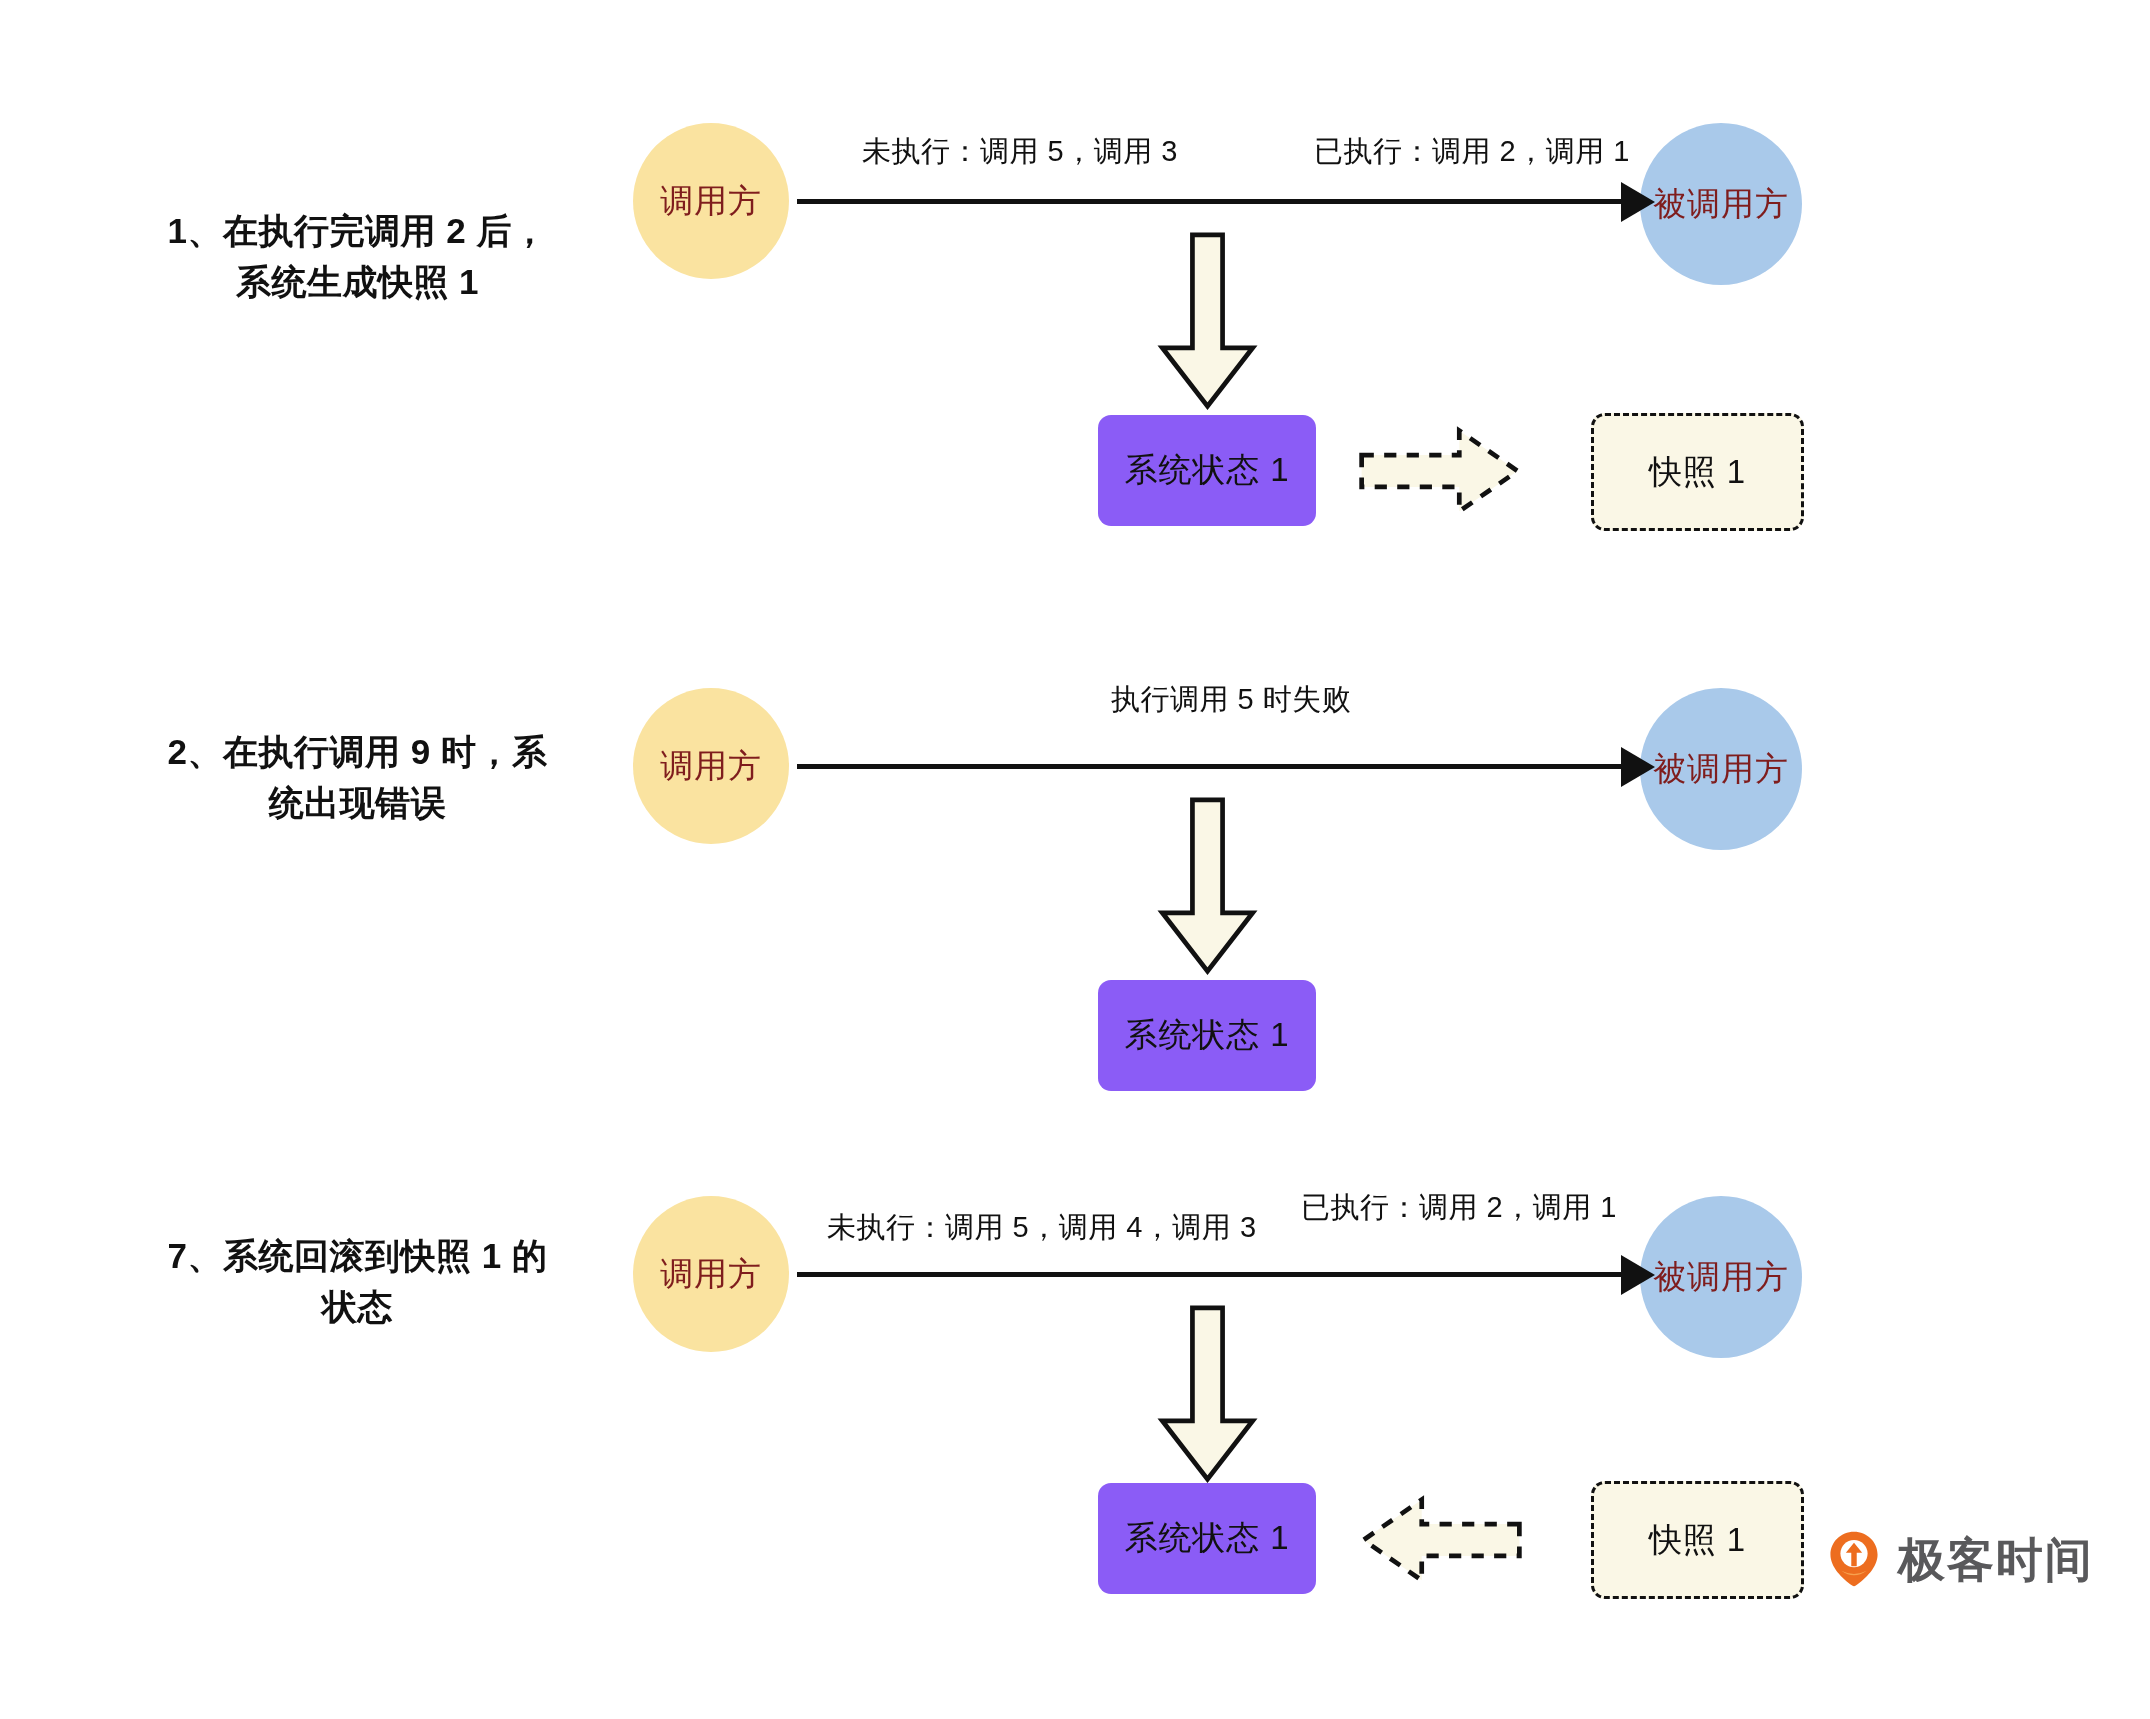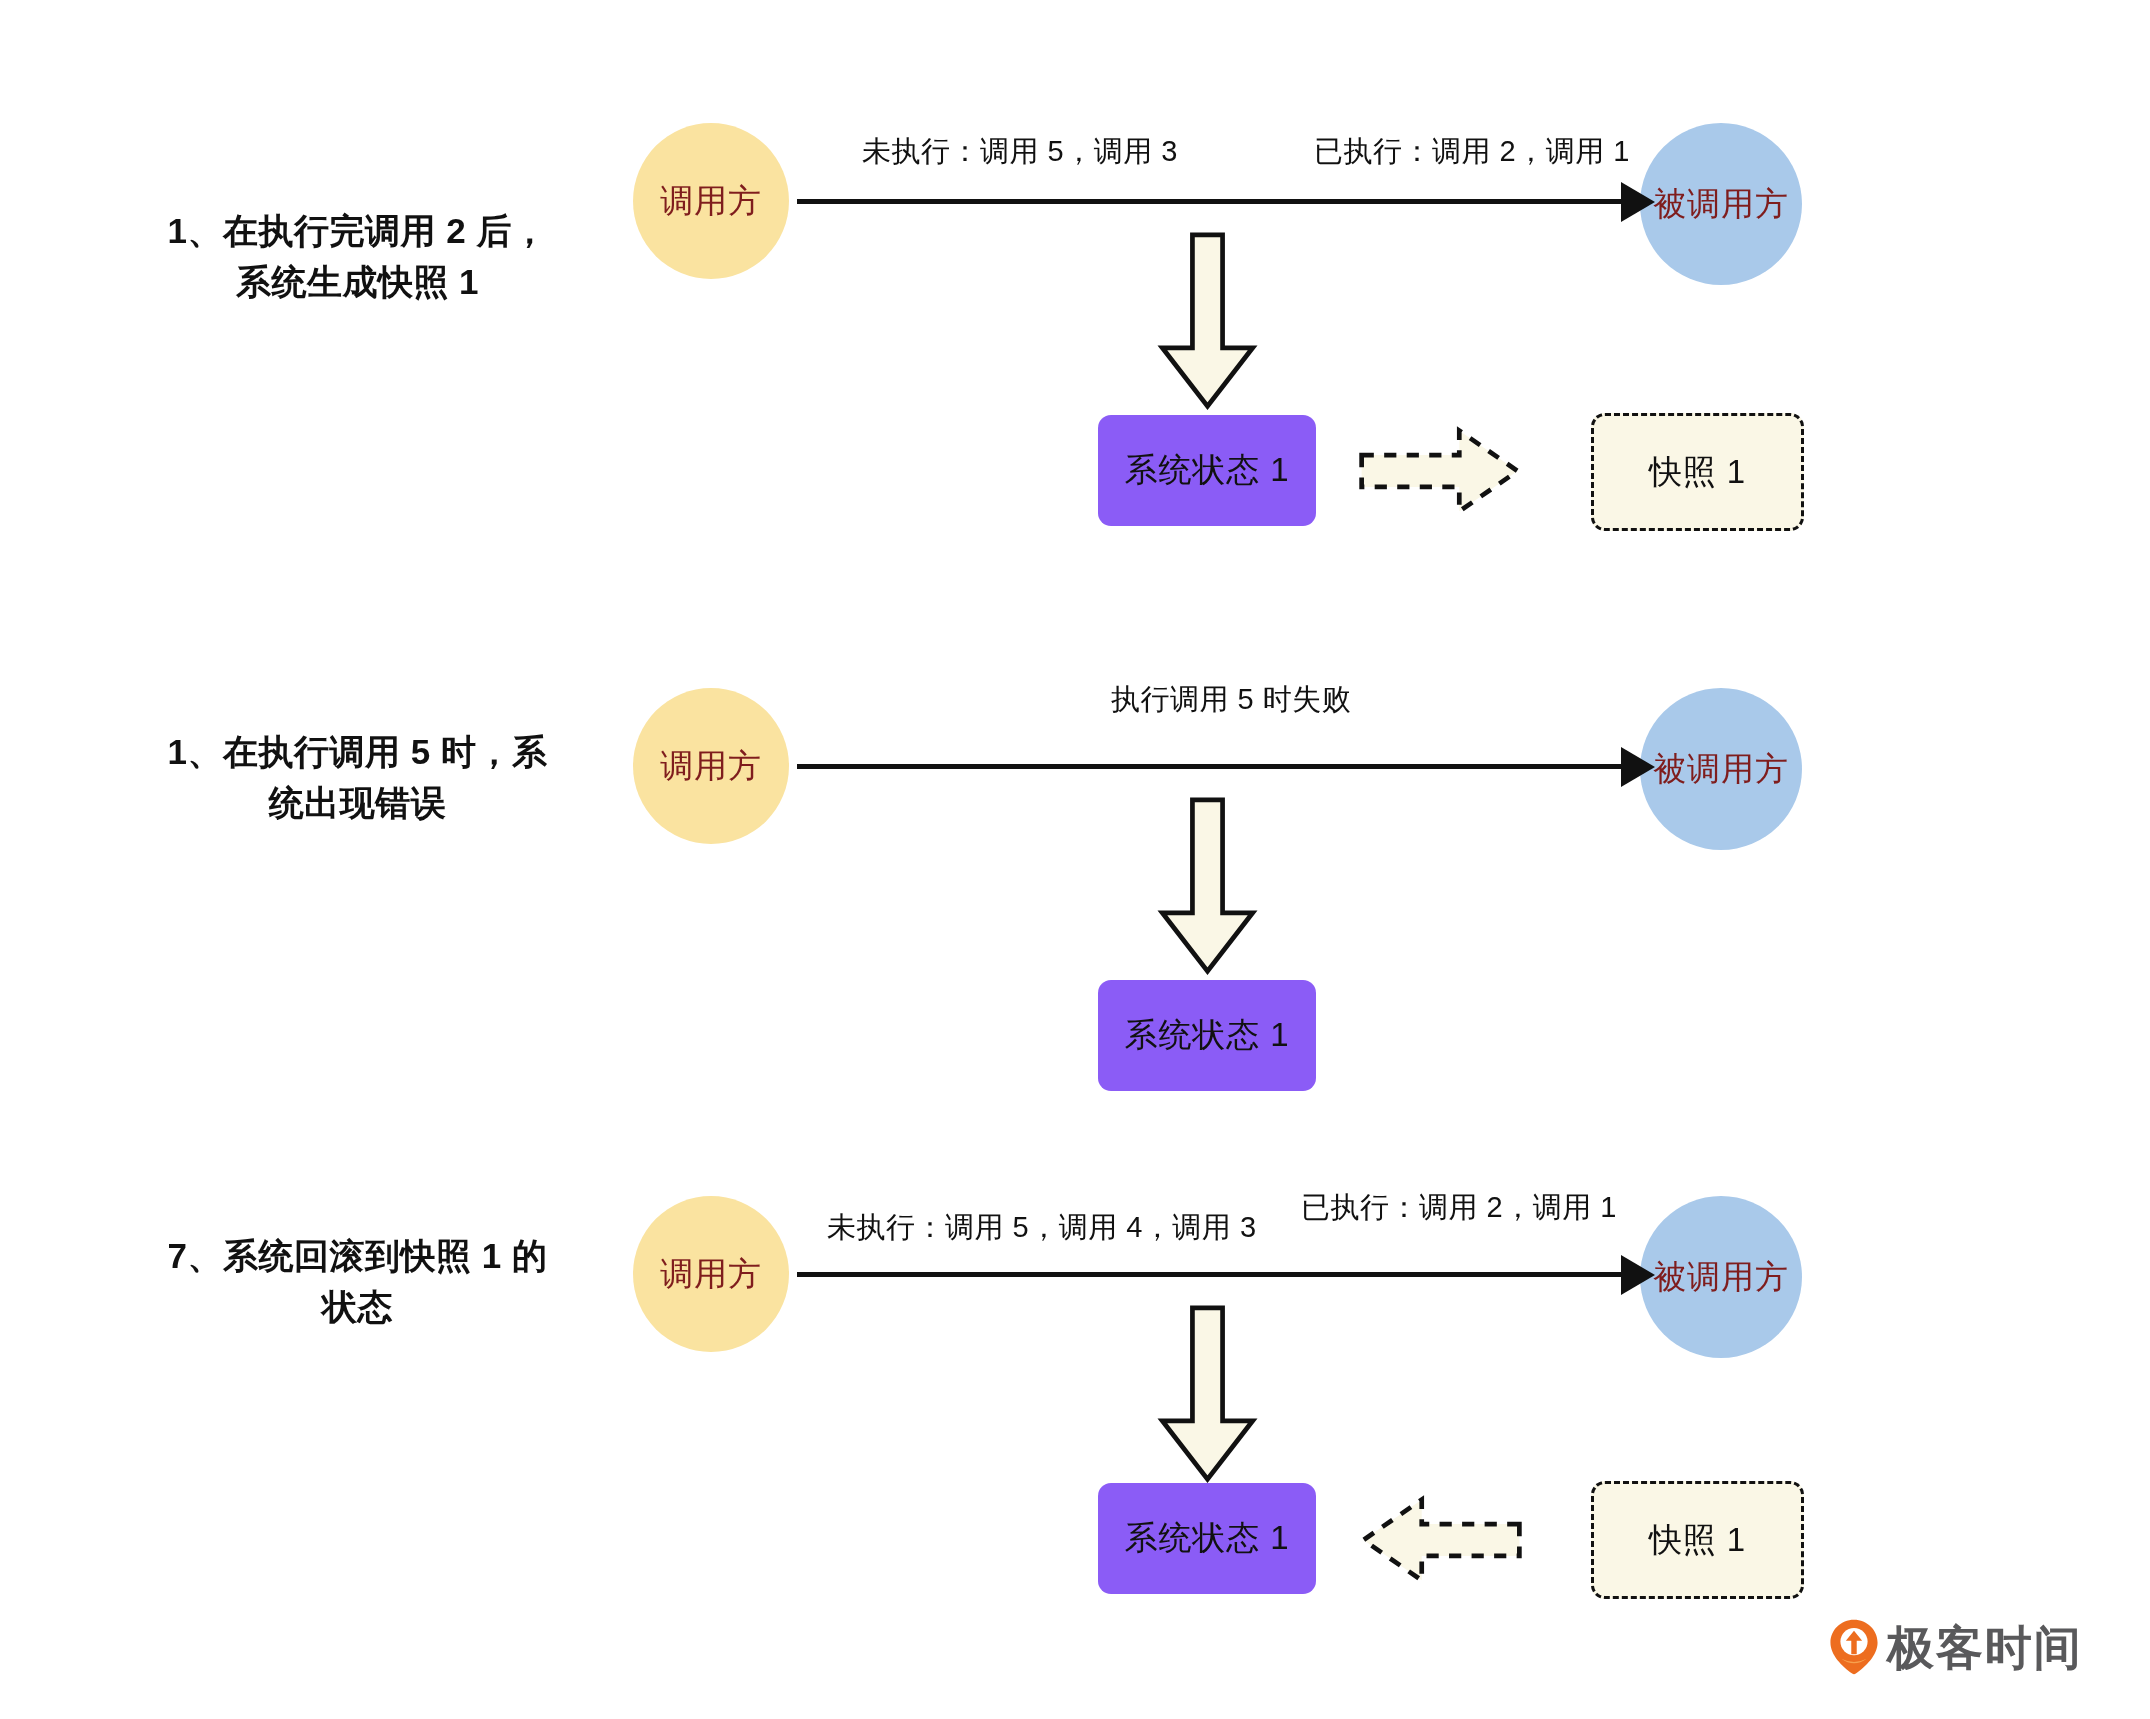--- a/index.html
+++ b/index.html
@@ -152,24 +152,24 @@
     position: absolute;
     width: 169px;
     height: 104px;
   }
   .snap-arrow svg { display: block; width: 169px; height: 104px; }
 
   
   .brand {
     position: absolute;
     left: 1825px;
-    top: 1618px;
-    display: flex;
-    align-items: center;
-    gap: 4px;
+    top: 1530px;
+    display: flex;
+    align-items: center;
+    gap: 15px;
   }
   .brand-mark { width: 58px; height: 58px; display: block; }
   .brand-text {
     font-size: 47px;
     font-weight: 700;
     color: #59595B;
     letter-spacing: 1.9px;
     line-height: 1;
   }
 </style>
@@ -205,21 +205,21 @@
       <svg viewBox="0 0 180 110" xmlns="http://www.w3.org/2000/svg">
         <polygon points="6,38 110,38 110,12 172,55 110,98 110,72 6,72" fill="#FAF7E6" stroke="#111111" stroke-width="5" stroke-dasharray="13 11" stroke-linejoin="miter"></polygon>
       </svg>
     </div>
 
     <div class="snapshot-box" style="left:1591px; top:328px;">快照 1</div>
   </div>
 
   <div class="section" id="section-2">
 
-    <div class="step-caption">1、在执行调用 5 时，系统出现错误</div>
+    <div class="step-caption">2、在执行调用 9 时，系统出现错误</div>
 
     <div class="actor actor-caller">调用方</div>
 
     <div class="actor actor-callee">被调用方</div>
 
     <div class="call-line"></div>
     <div class="call-head"></div>
 
     <div class="call-label" style="left:1111px; top:30px;">执行调用 5 时失败</div>
 

